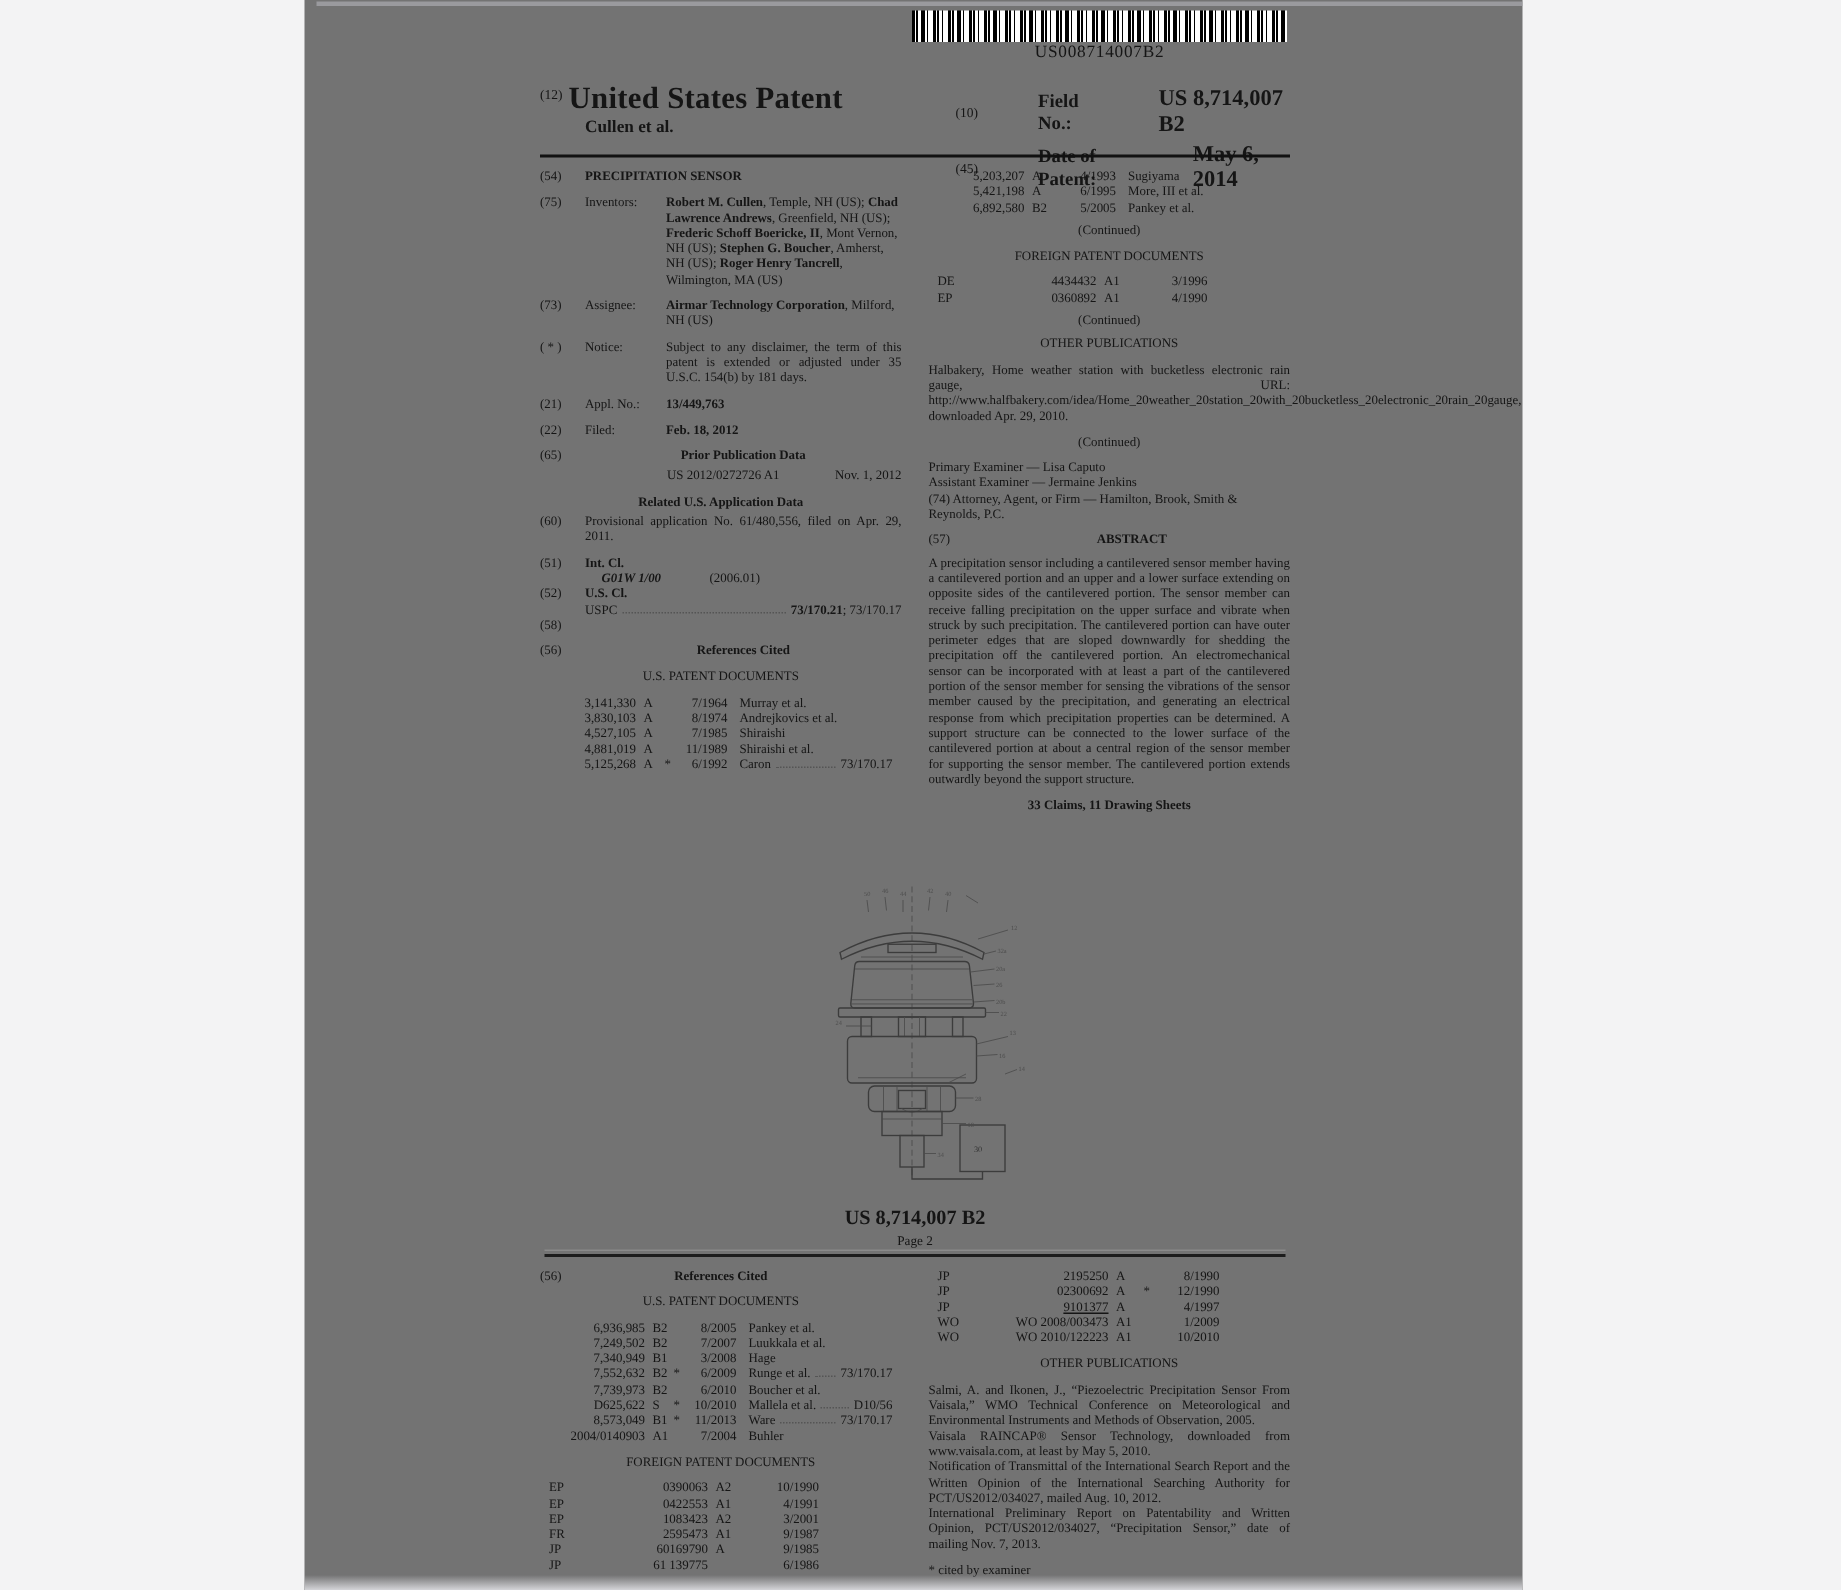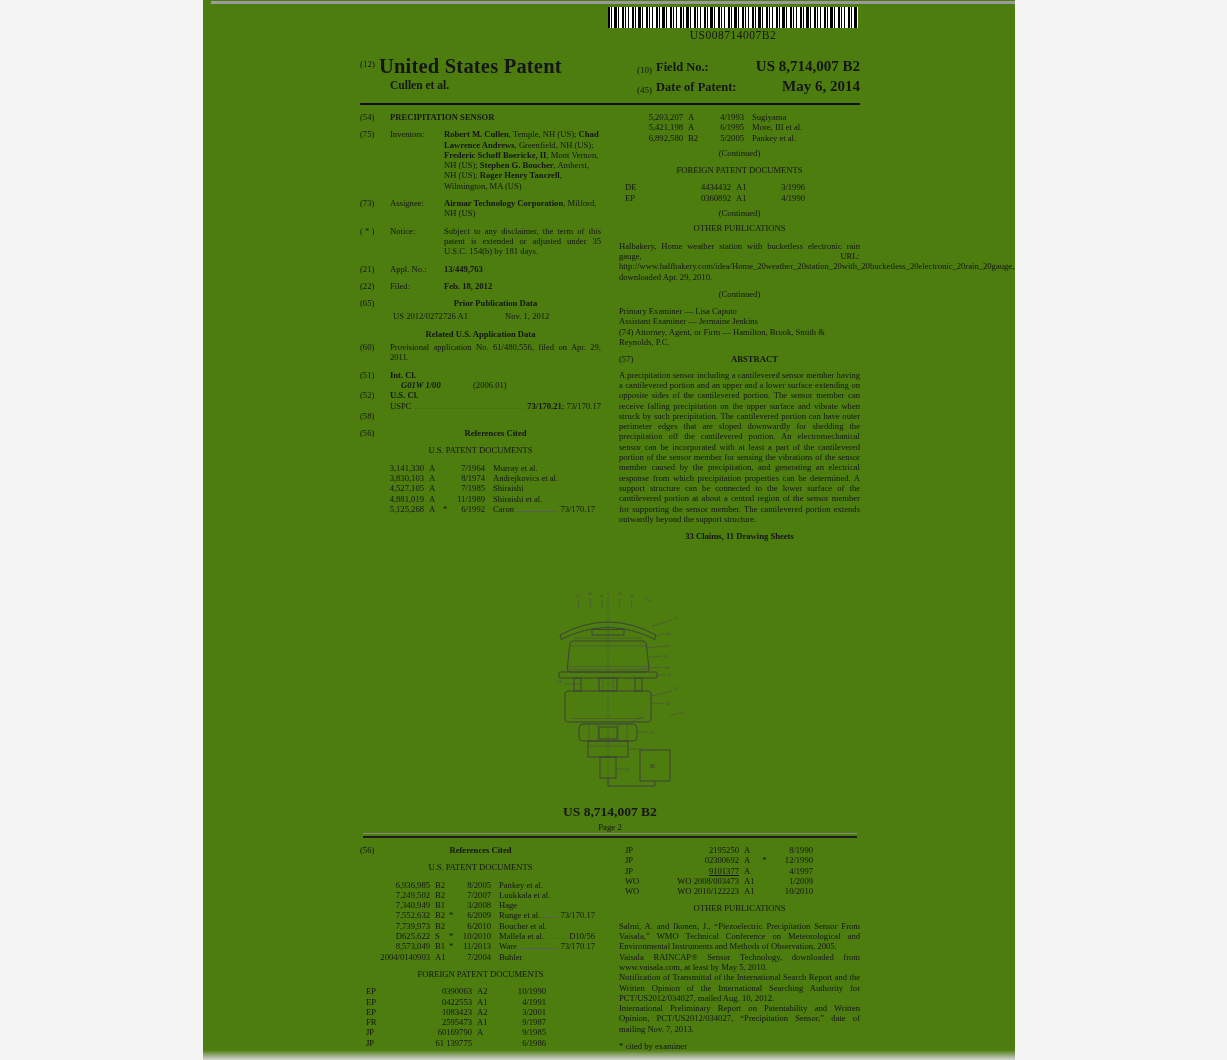--- a/index.html
+++ b/index.html
@@ -3,21 +3,21 @@
 <meta charset="utf-8">
 <style>
   html,body{margin:0;padding:0;}
   body{
     width:1227px;height:1060px;position:relative;overflow:hidden;
     background:#f3f3f4;
     font-family:"Liberation Serif",serif;color:#151515;
   }
   .page{
     position:absolute;left:203px;top:0;width:812px;height:1060px;
-    background:#4d7c0f;overflow:hidden;
+    background:#737373;overflow:hidden;
   }
   .page-top-edge{position:absolute;left:8px;right:0;top:1px;height:3px;background:#9a9a9e;}
   .page-bottom-shadow{position:absolute;left:0;right:0;bottom:0;height:10px;
     background:linear-gradient(rgba(255,255,255,0),#d4d4d8);}
   
   .barcode-wrap{position:absolute;left:405px;top:7px;width:250px;}
   .barcode{
     height:21px;
     background:
       repeating-linear-gradient(90deg,
@@ -27,21 +27,21 @@
         #000 20px 21px,#fff 21px 24px);
   }
   .barcode-text{text-align:center;font-size:11.5px;margin-top:1px;letter-spacing:.5px;}
   
   .hdr{position:absolute;left:157px;top:55px;width:500px;}
   .hdr-left{position:absolute;left:0;top:0;}
   .hnum{font-size:9px;vertical-align:6px;}
   .htitle{font-size:20.5px;font-weight:bold;letter-spacing:.2px;}
   .hparty{font-size:11.5px;font-weight:bold;margin-left:30px;margin-top:1px;}
   .hdr-right{position:absolute;left:277px;top:3px;width:223px;font-weight:bold;}
-  .hr-row{display:flex;align-items:flex-end;margin-bottom:3px;}
+  .hr-row{display:flex;align-items:center;margin-bottom:3px;gap:36px;}
   .hr-row .hnum{font-weight:normal;}
   .hr-lbl{font-size:12.5px;margin-left:4px;}
   .hr-val{font-size:15px;margin-left:auto;}
   .hrule{position:absolute;left:157px;top:103px;width:500px;border-top:2px solid #111;}
   
   .cols{position:absolute;left:157px;top:112px;width:500px;display:flex;gap:18px;
         font-size:8.6px;line-height:10.3px;}
   .col{width:241px;}
   .b{font-weight:bold;}
   .i{}
@@ -153,21 +153,21 @@
       </div>
       <div class="row3 sp7">
         <span class="n">(22)</span>
         <span class="lbl">Filed:</span>
         <span class="val b">Feb. 18, 2012</span>
       </div>
       <div class="row3 sp7">
         <span class="n">(65)</span>
         <span class="val b center">Prior Publication Data</span>
       </div>
-      <div class="pub-row sp3" style="padding-left:33px;">
+      <div class="pub-row sp3" style="padding-left:33px;justify-content:flex-end;">
         <span class="pub-no">US 2012/0272726 A1</span>
         <span>Nov. 1, 2012</span>
       </div>
       <div class="b center sp9">Related U.S. Application Data</div>
       <div class="row3 sp3">
         <span class="n">(60)</span>
         <span class="val just">Provisional application No. 61/480,556, filed on Apr. 29, 2011.</span>
       </div>
       <div class="row3 sp7">
         <span class="n">(51)</span>

